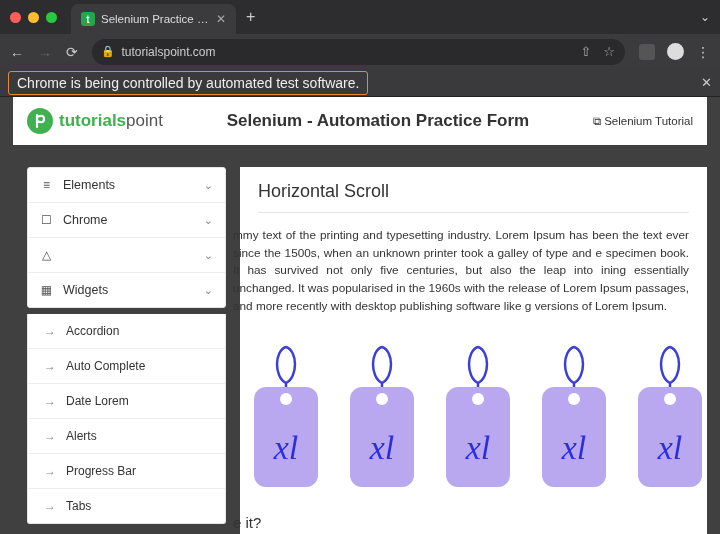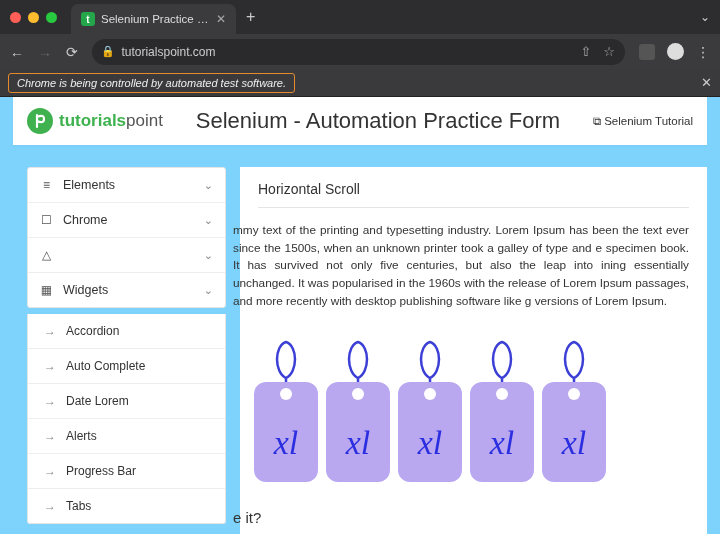--- a/index.html
+++ b/index.html
@@ -83,48 +83,47 @@
     display:flex;
     align-items:center;
     padding: 0 8px;
     border-bottom:1px solid #222;
   }
   .infobar-msg {
     border: 1.5px solid #e68a2e;
     border-radius: 3px;
     padding: 3px 8px;
     color:#eee;
-    font-size:11px;
-    font-style:italic;
+    font-size:14px;
   }
   .infobar-close { margin-left:auto;color:#ccc;font-size:13px; }
   
   
   .viewport {
-    background:#7dd3fc;
+    background:#404040;
     height: calc(534px - 34px - 35px - 28px);
     overflow:hidden;
   }
   .page-header {
     background:#fff;
     height: 48px;
     margin: 0 13px;
     display:flex;
     align-items:center;
     padding: 0 14px;
     box-shadow: 0 1px 2px rgba(0,0,0,0.04);
   }
   .logo { display:flex;align-items:center;gap:6px; }
   .logo-icon {
     width:26px;height:26px;border-radius:50%;background:#3fb24f;
     display:flex;align-items:center;justify-content:center;color:#fff;
   }
   .logo-text { font-size:17px;color:#555; }
   .logo-text b { color:#3fb24f;font-weight:600; }
-  .page-title { flex:1;text-align:center;font-size:22px;color:#333;font-weight:400; }
+  .page-title { flex:1;text-align:center;font-size:17px;color:#333;font-weight:700; }
   .tutorial-link { font-size:11.5px;color:#333;display:flex;align-items:center;gap:3px; }
   
   .content {
     display:flex;
     gap: 14px;
     padding: 22px 13px 0 27px;
   }
   
   
   .sidebar {
@@ -167,25 +166,25 @@
   .sub-item:last-child { border-bottom:none; }
   .arrow { color:#888;font-size:12px; }
   
   
   .main {
     flex:1;
     background:#fff;
     padding: 14px 18px;
     min-width:0;
   }
-  .main h2 { font-size:14px;font-weight:500;color:#333;margin-bottom:10px; }
+  .main h2 { font-size:18px;font-weight:500;color:#333;margin-bottom:10px; }
   .hr { height:1px;background:#e5e5e5;margin-bottom:14px; }
   .para { font-size:11.8px;color:#333;line-height:1.5;text-align:justify;margin-bottom:22px;margin-left:-25px; }
   
-  .scroll-row { display:flex;gap:4px;margin-left:-6px;margin-bottom:25px; }
+  .scroll-row { display:flex;gap:28px;margin-left:-6px;margin-bottom:25px; }
   .tag-svg { flex-shrink:0; }
   
   .sub-h { font-size:15px;font-weight:400;margin-bottom:8px;margin-left:-25px; }
   
   svg { display:block; }
 </style>
 </head>
 <body>
 
 <div class="titlebar">

